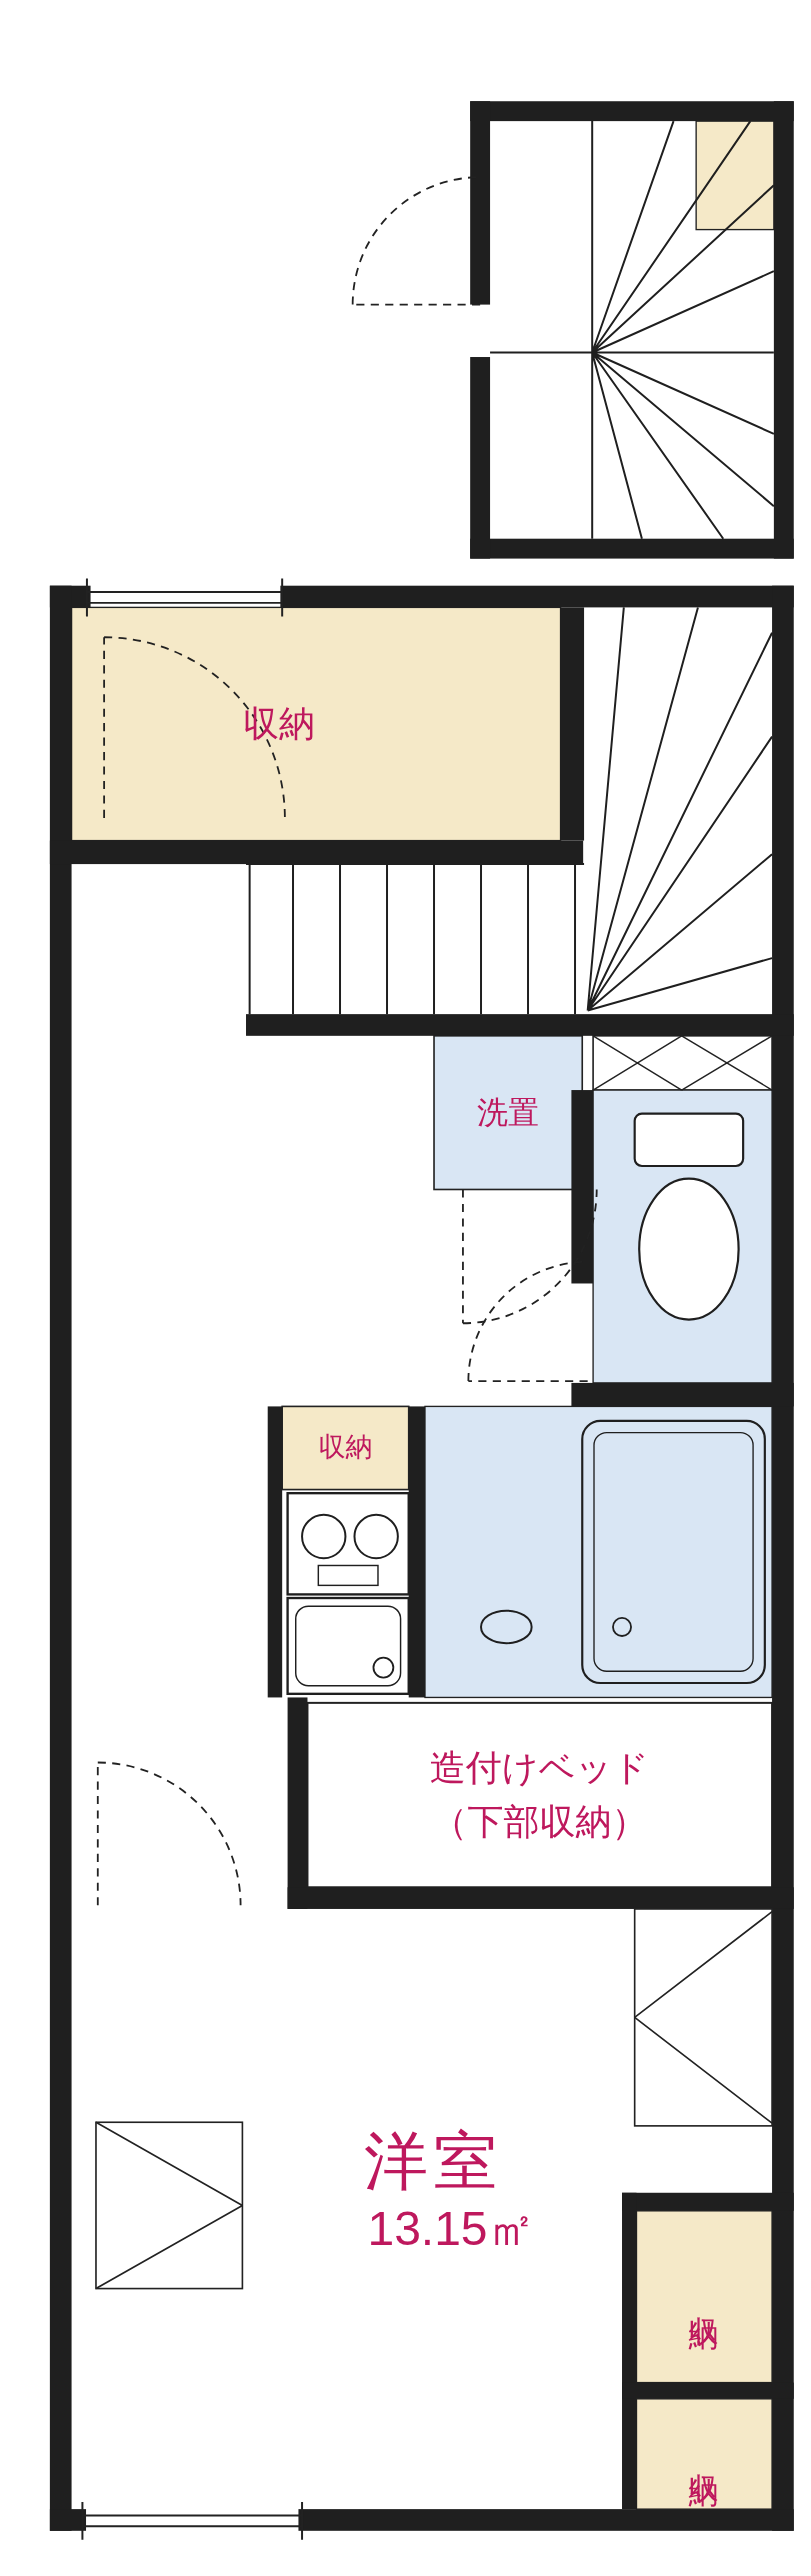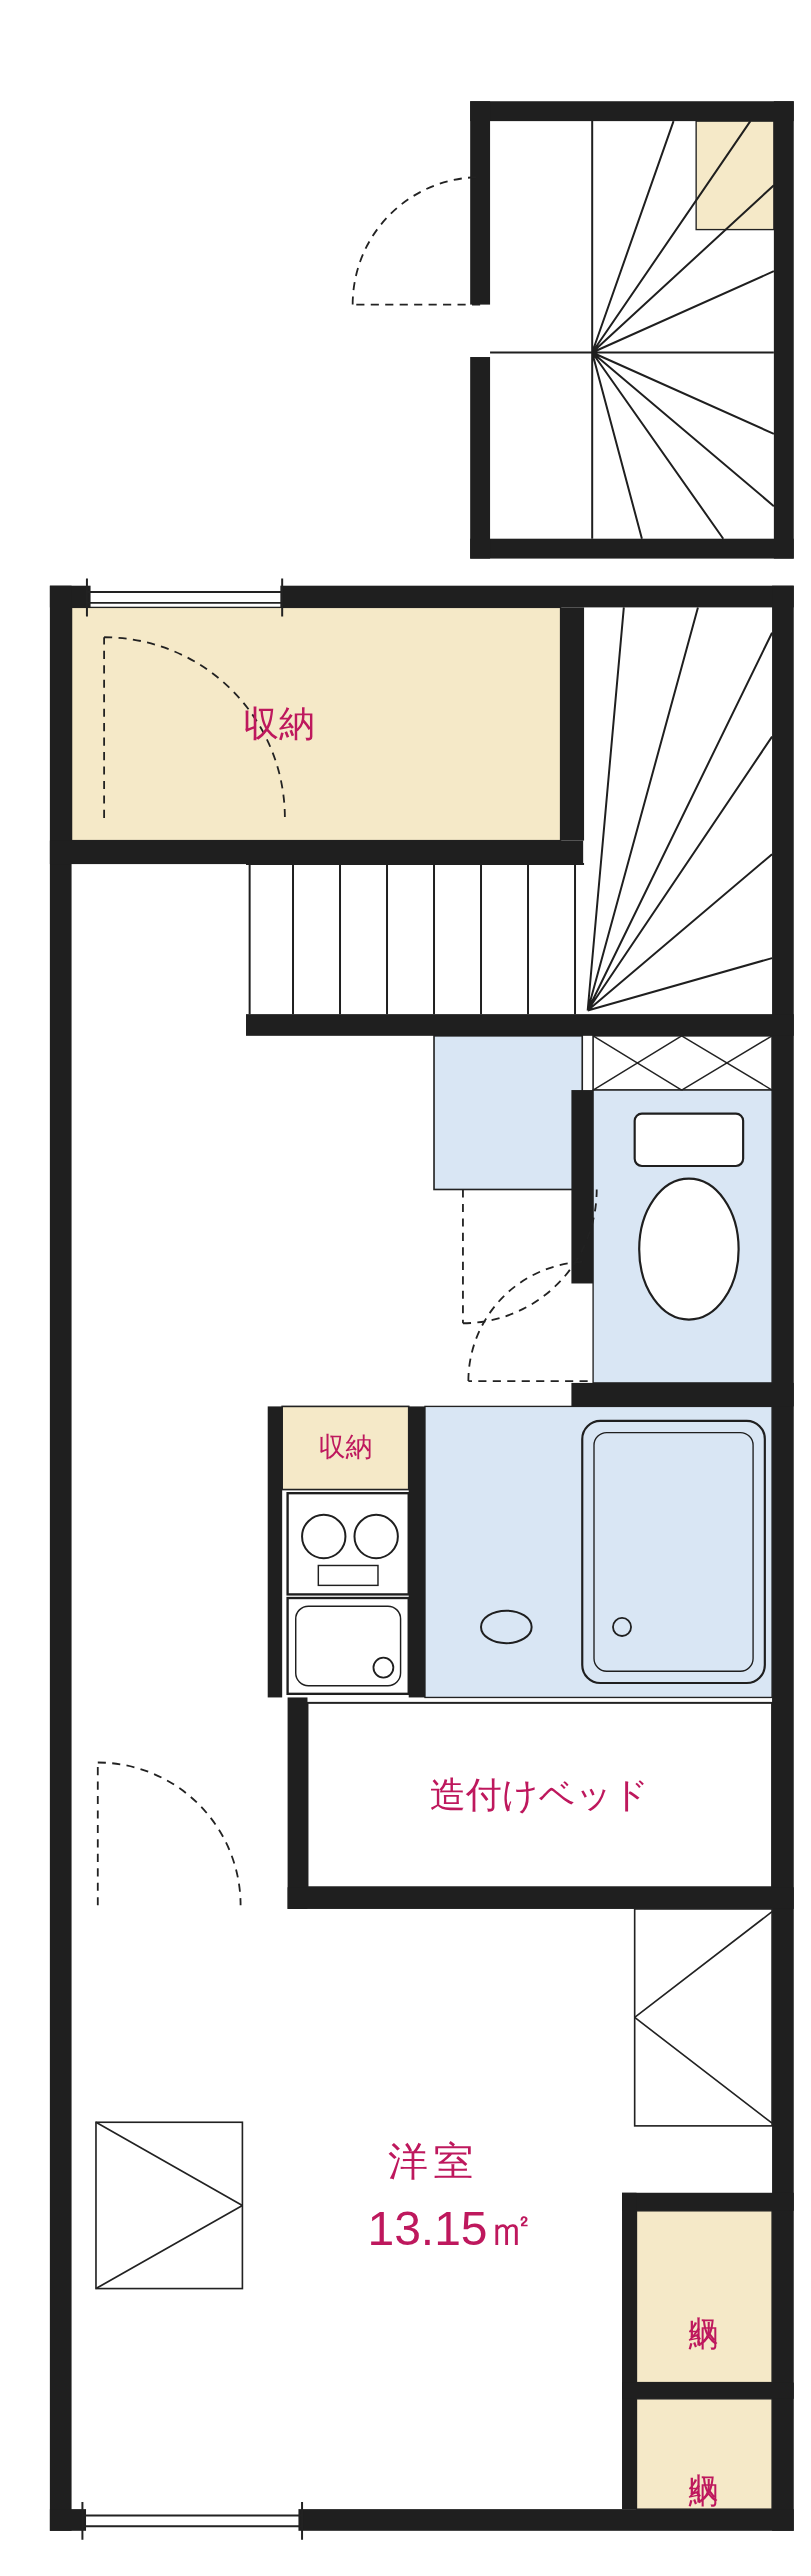--- a/index.html
+++ b/index.html
@@ -127,28 +127,30 @@
     <rect x="106" y="2348" width="162" height="184"></rect>
     <path d="M106,2348 L268,2440 M106,2532 L268,2440"></path>
     <rect x="702" y="2112" width="152" height="240"></rect>
     <path d="M854,2115 L702,2232 M854,2349 L702,2232"></path>
   </g>
 
 </svg>
 
 <div class="lbl" style="left:71px;top:607px;width:416px;height:233px;font-size:36px;">収納</div>
 
+<div class="lbl" style="left:434px;top:1036px;width:148px;height:154px;font-size:31px;">洗置</div>
 
 <div class="lbl" style="left:282px;top:1406px;width:127px;height:83px;font-size:27px;">収納</div>
 
 <div class="lbl" style="left:307px;top:1703px;width:465px;height:184px;font-size:36px;flex-direction:column;">
   <span>造付けベッド</span>
+  <span>（下部収納）</span>
 </div>
 
-<div class="lbl" style="left:298px;top:2126px;width:271px;height:69px;font-size:40px;letter-spacing:5.4px;">洋室</div>
+<div class="lbl" style="left:298px;top:2126px;width:271px;height:69px;font-size:64px;letter-spacing:5.4px;">洋室</div>
 
 <div class="lbl" style="left:316px;top:2204px;width:271px;height:49px;font-size:48px;">13.15㎡</div>
 
 
 <div class="lbl vlbl" style="left:636px;top:2211px;width:136px;height:172px;font-size:30px;">
   <span>収納</span>
 </div>
 
 <div class="lbl vlbl" style="left:636px;top:2399px;width:136px;height:110px;font-size:30px;">
   <span>収納</span>

